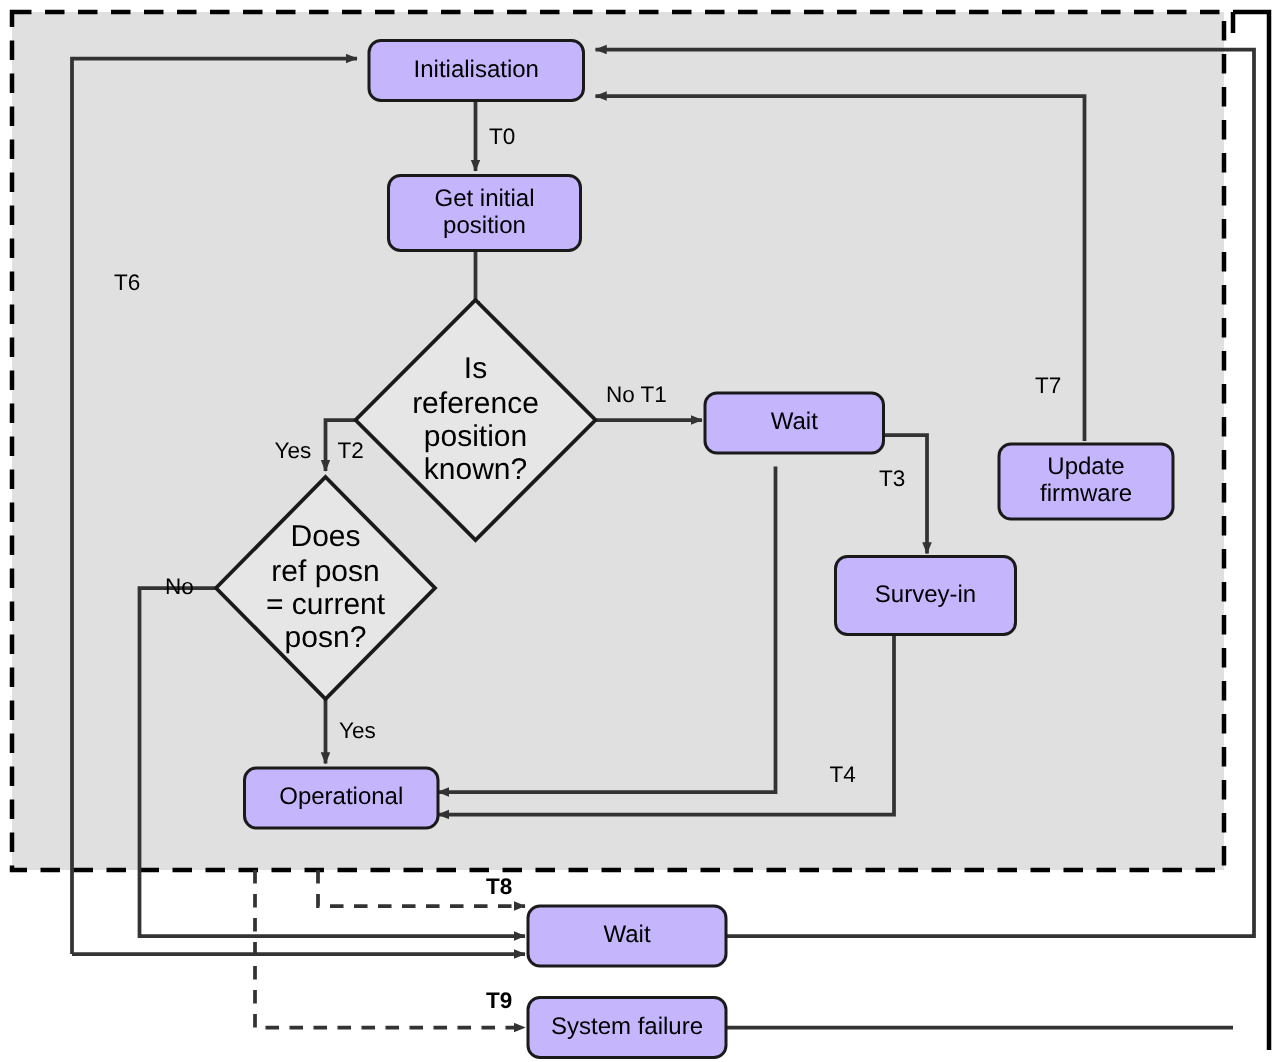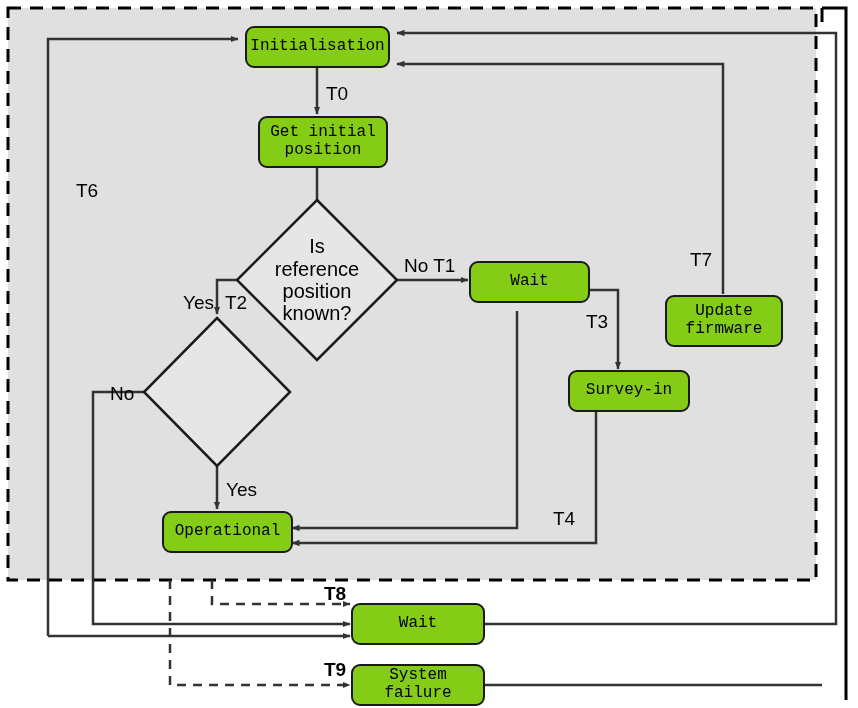--- a/index.html
+++ b/index.html
@@ -18,32 +18,31 @@
   svg.layer {
     position: absolute;
     left: 0;
     top: 0;
     width: 858px;
     height: 708px;
   }
   .node {
     position: absolute;
     box-sizing: border-box;
-    background: #84cc16;
+    background: #c4b5fd;
     border: 2px solid #1a1a1a;
     border-radius: 9px;
     display: flex;
     align-items: center;
     justify-content: center;
     text-align: center;
     font-size: 16px;
     color: #000000;
     line-height: 1.12;
     white-space: pre-line;
-    font-family: Liberation Mono, monospace;
   }
   .diamond-wrap {
     position: absolute;
   }
   .diamond-label {
     position: absolute;
     left: 0;
     top: 0;
     width: 100%;
     height: 100%;
@@ -52,21 +51,21 @@
     justify-content: center;
     text-align: center;
     font-size: 20px;
     color: #000000;
     line-height: 1.12;
     white-space: pre-line;
     pointer-events: none;
   }
   .edge-label {
     position: absolute;
-    font-size: 19px;
+    font-size: 15px;
     color: #000000;
     white-space: pre;
   }
   .edge-label.bold {
     font-weight: bold;
   }
 </style>
 </head>
 <body>
 
@@ -125,24 +124,30 @@
   <div class="node" style="left:258px; top:116px; width:130px; height:52px;">Get initial
 position</div>
 
   <div class="diamond-wrap" style="left:237px; top:200px; width:160px; height:160px;">
     <div class="diamond-label">Is
 reference
 position
 known?</div>
   </div>
 
+  <div class="diamond-wrap" style="left:144px; top:318px; width:146px; height:148px;">
+    <div class="diamond-label">Does
+ref posn
+= current
+posn?</div>
+  </div>
 
   <div class="node" style="left:469px; top:261px; width:121px; height:42px;">Wait</div>
 
-  <div class="node" style="left:556px; top:370px; width:122px; height:42px;margin-left:12px;">Survey-in</div>
+  <div class="node" style="left:556px; top:370px; width:122px; height:54px;">Survey-in</div>
 
   <div class="node" style="left:665px; top:295px; width:118px; height:52px;">Update
 firmware</div>
 
   <div class="node" style="left:162px; top:511px; width:131px; height:42px;">Operational</div>
 
   <div class="node" style="left:351px; top:603px; width:134px; height:42px;">Wait</div>
 
   <div class="node" style="left:351px; top:664px; width:134px; height:42px;">System failure</div>
 

